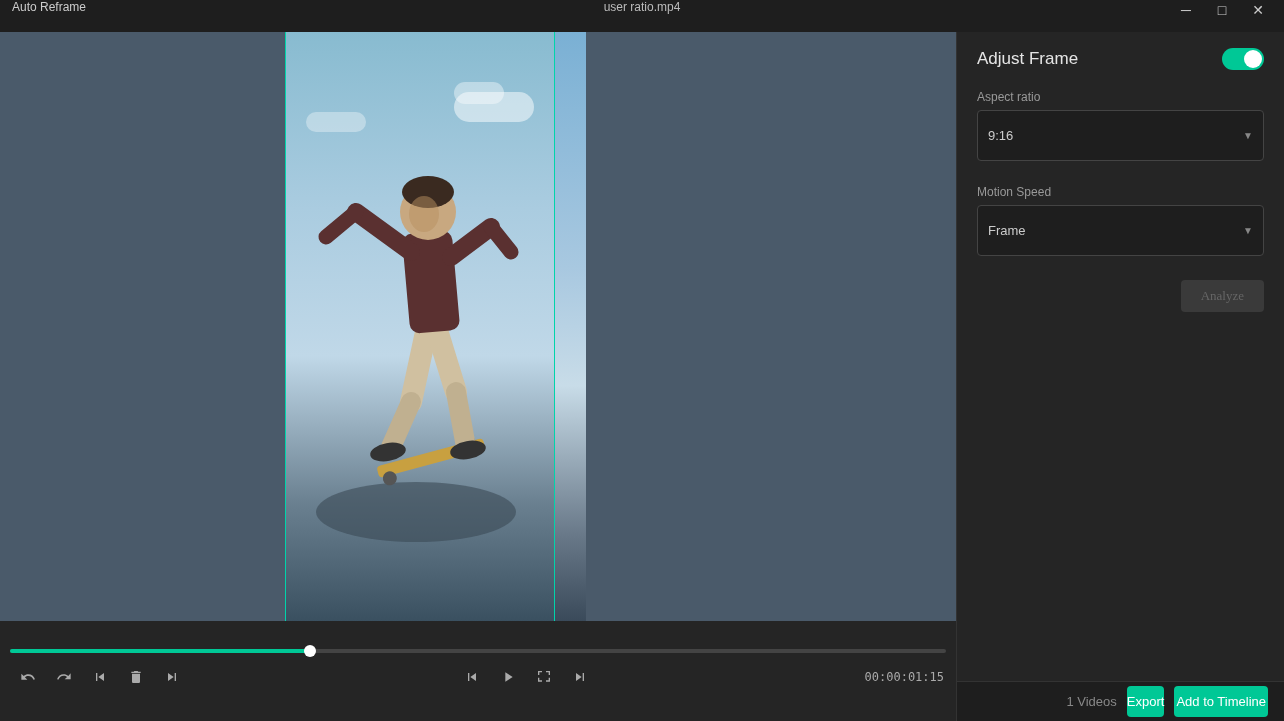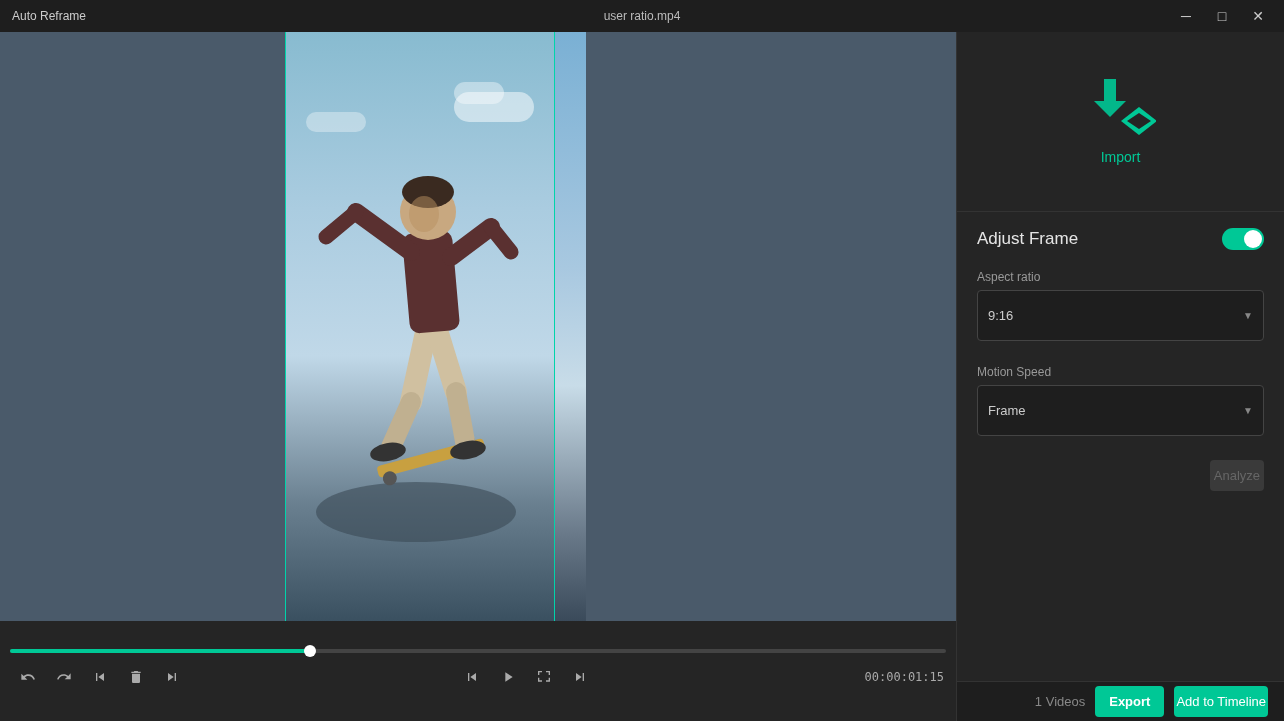--- a/index.html
+++ b/index.html
@@ -12,21 +12,21 @@
       overflow: hidden;
       user-select: none;
     }
 
     
     .titlebar {
       width: 100%;
       height: 32px;
       background: #1e1e1e;
       display: flex;
-      align-items: center;
+      align-items: flex-start;
       justify-content: space-between;
       padding: 0 12px;
     }
     .titlebar-title {
       font-size: 12px;
       color: #bbb;
       position: absolute;
       left: 50%;
       transform: translateX(-50%);
     }
@@ -282,55 +282,56 @@
     }
 
     .dropdown-arrow {
       color: #888;
       font-size: 10px;
     }
 
     .analyze-btn {
       display: block;
       margin-left: auto;
-      padding: 8px 4px;
+      padding: 8px 20px;
       background: #3a3a3a;
       border: none;
       border-radius: 4px;
       color: #666;
       font-size: 13px;
       cursor: not-allowed;
+      font-family: Liberation Serif, serif;
     }
 
     
     .bottom-bar {
       height: 40px;
       background: #1e1e1e;
       border-top: 1px solid #333;
       display: flex;
       align-items: center;
       justify-content: flex-end;
       padding: 0 16px;
       gap: 10px;
     }
 
     .video-count {
       font-size: 13px;
       color: #888;
     }
 
     .export-btn {
-      padding: 8px 14px;
+      padding: 8px 0;
       background: #00c896;
       border: none;
       border-radius: 4px;
       color: #fff;
       font-size: 13px;
       cursor: pointer;
-      font-weight: 700;
+      font-weight: 400;
     }
 
     .add-timeline-btn {
       padding: 8px 2px;
       background: #00c896;
       border: none;
       border-radius: 4px;
       color: #fff;
       font-size: 13px;
       cursor: pointer;
@@ -474,35 +475,20 @@
 
         <div style="flex:1"></div>
 
         <span class="time-display">00:00:01:15</span>
       </div>
     </div>
   </div>
 
   <div class="right-panel">
 
-    <div class="import-area">
-
-      <div class="import-logo">
-        <svg width="70" height="60" viewBox="0 0 70 60" xmlns="http://www.w3.org/2000/svg">
-
-          <polygon points="18,0 30,0 30,22 40,22 24,38 8,22 18,22" fill="#00c896" opacity="0.9"></polygon>
-
-          <g transform="translate(35,28)">
-            <polygon points="18,0 36,14 18,28 0,14" fill="#00c896"></polygon>
-            <polygon points="18,6 30,14 18,22 6,14" fill="#252525"></polygon>
-          </g>
-        </svg>
-      </div>
-      <span class="import-label">Import</span>
-    </div>
 
     <div class="settings-area">
 
       <div class="setting-row">
         <span class="setting-label">Adjust Frame</span>
         <div class="toggle-switch">
           <div class="toggle-knob"></div>
         </div>
       </div>
 

